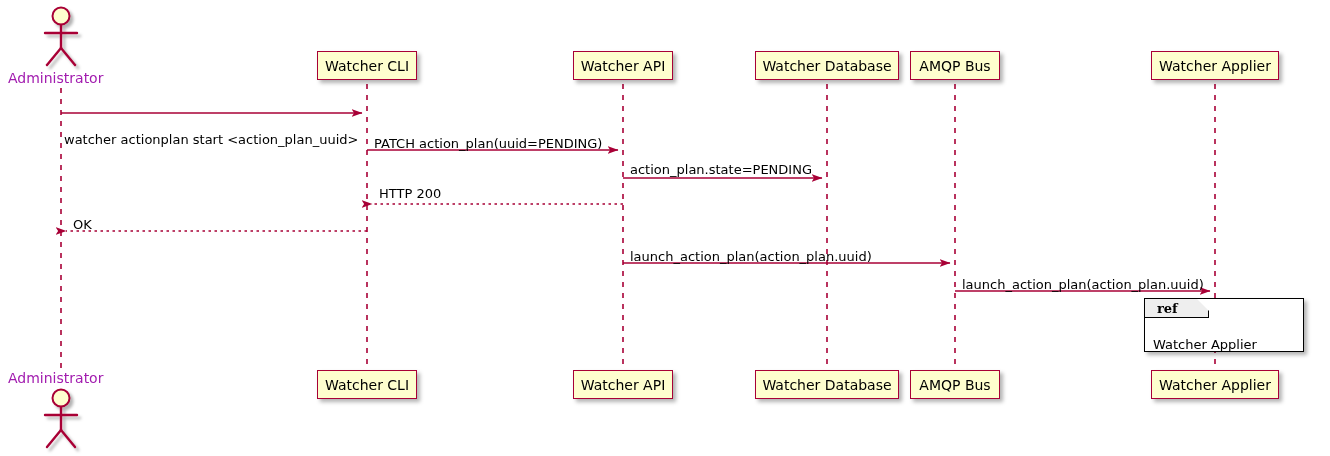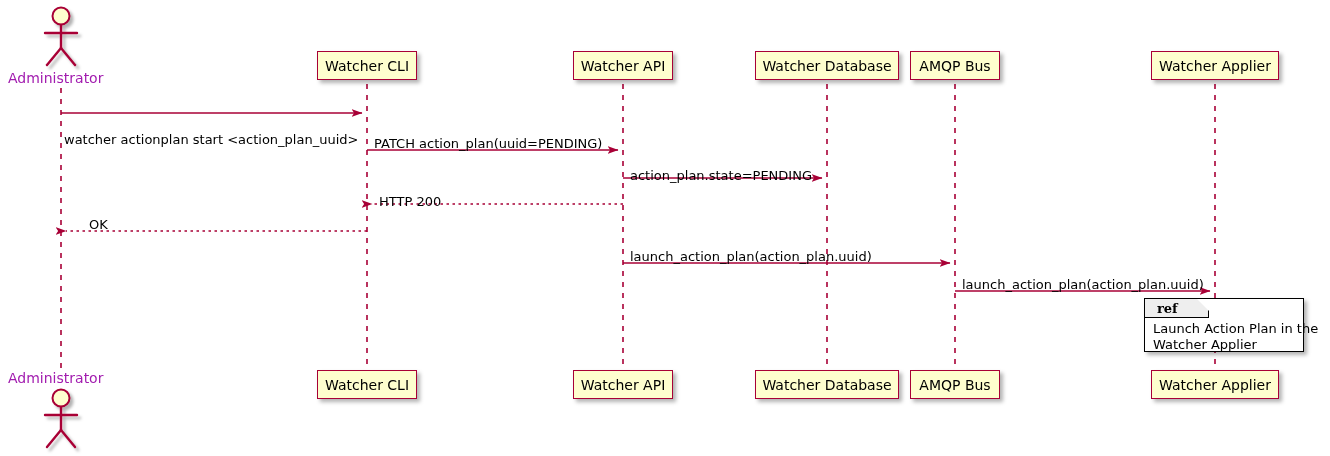--- a/index.html
+++ b/index.html
@@ -186,30 +186,29 @@
     <span>Administrator</span>
   </div>
   <div class="actor-label" style="left:8px; top:370px;">
     <span>Administrator</span>
   </div>
 
   <div class="msg-label" style="left:64px; top:99px;margin-top:33px;">watcher actionplan start &lt;action_plan_uuid&gt;</div>
 
   <div class="msg-label" style="left:374px; top:136px;">PATCH action_plan(uuid=PENDING)</div>
 
-  <div class="msg-label" style="left:630px; top:168px;">action_plan.state=PENDING</div>
-
-  <div class="msg-label" style="left:379px; top:194px;">HTTP 200</div>
-
-  <div class="msg-label" style="left:73px; top:217px;margin-left:16px;">OK</div>
+  <div class="msg-label" style="left:630px; top:162px;">action_plan.state=PENDING</div>
+
+  <div class="msg-label" style="left:379px; top:186px;">HTTP 200</div>
+
+  <div class="msg-label" style="left:73px; top:217px;">OK</div>
 
   <div class="msg-label" style="left:630px; top:249px;">launch_action_plan(action_plan.uuid)</div>
 
   <div class="msg-label" style="left:962px; top:277px;">launch_action_plan(action_plan.uuid)</div>
 
   <div class="ref-box" style="left:1144px; top:298px; width:160px; height:54px;">
     <div class="ref-tab"></div>
     <div class="ref-tab-label">ref</div>
-    <div class="ref-text">Launch Action Plan in the</div>
     <div class="ref-text" style="top:38px;">Watcher Applier</div>
   </div>
 
 </div>
 
 </body></html>

